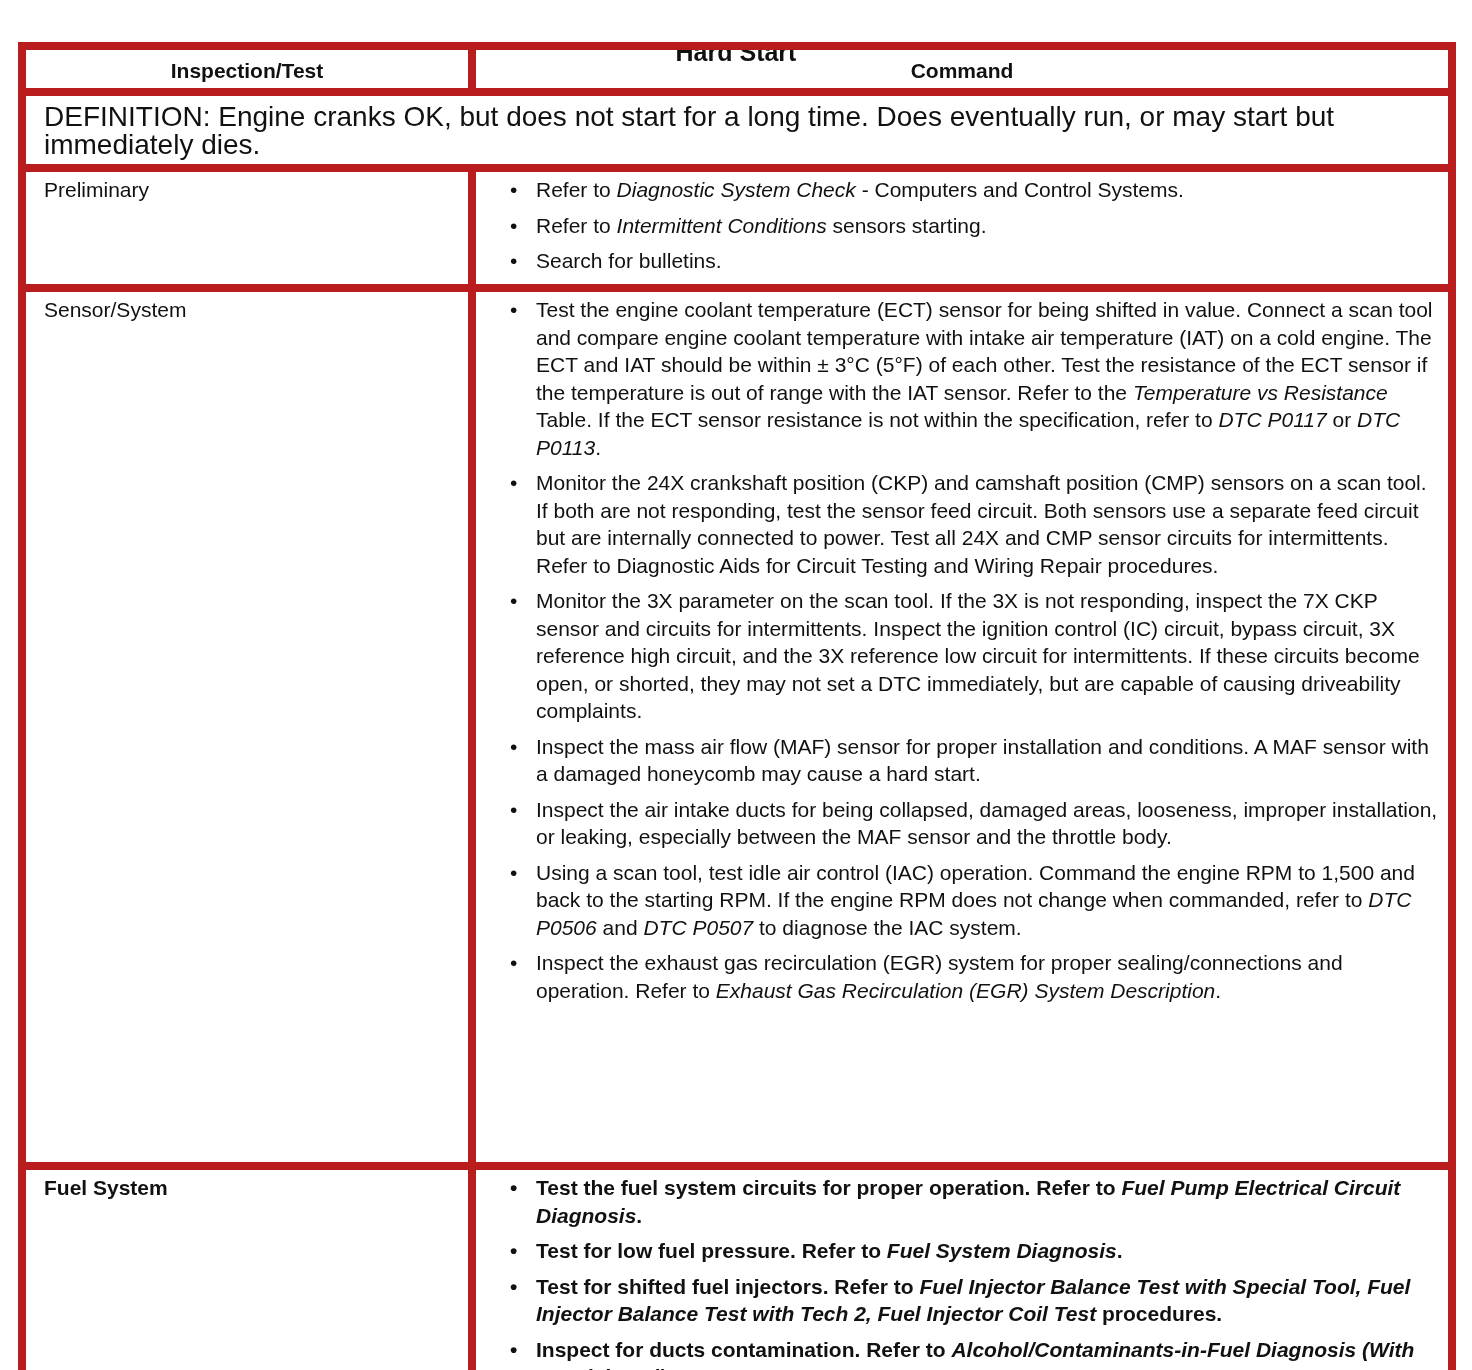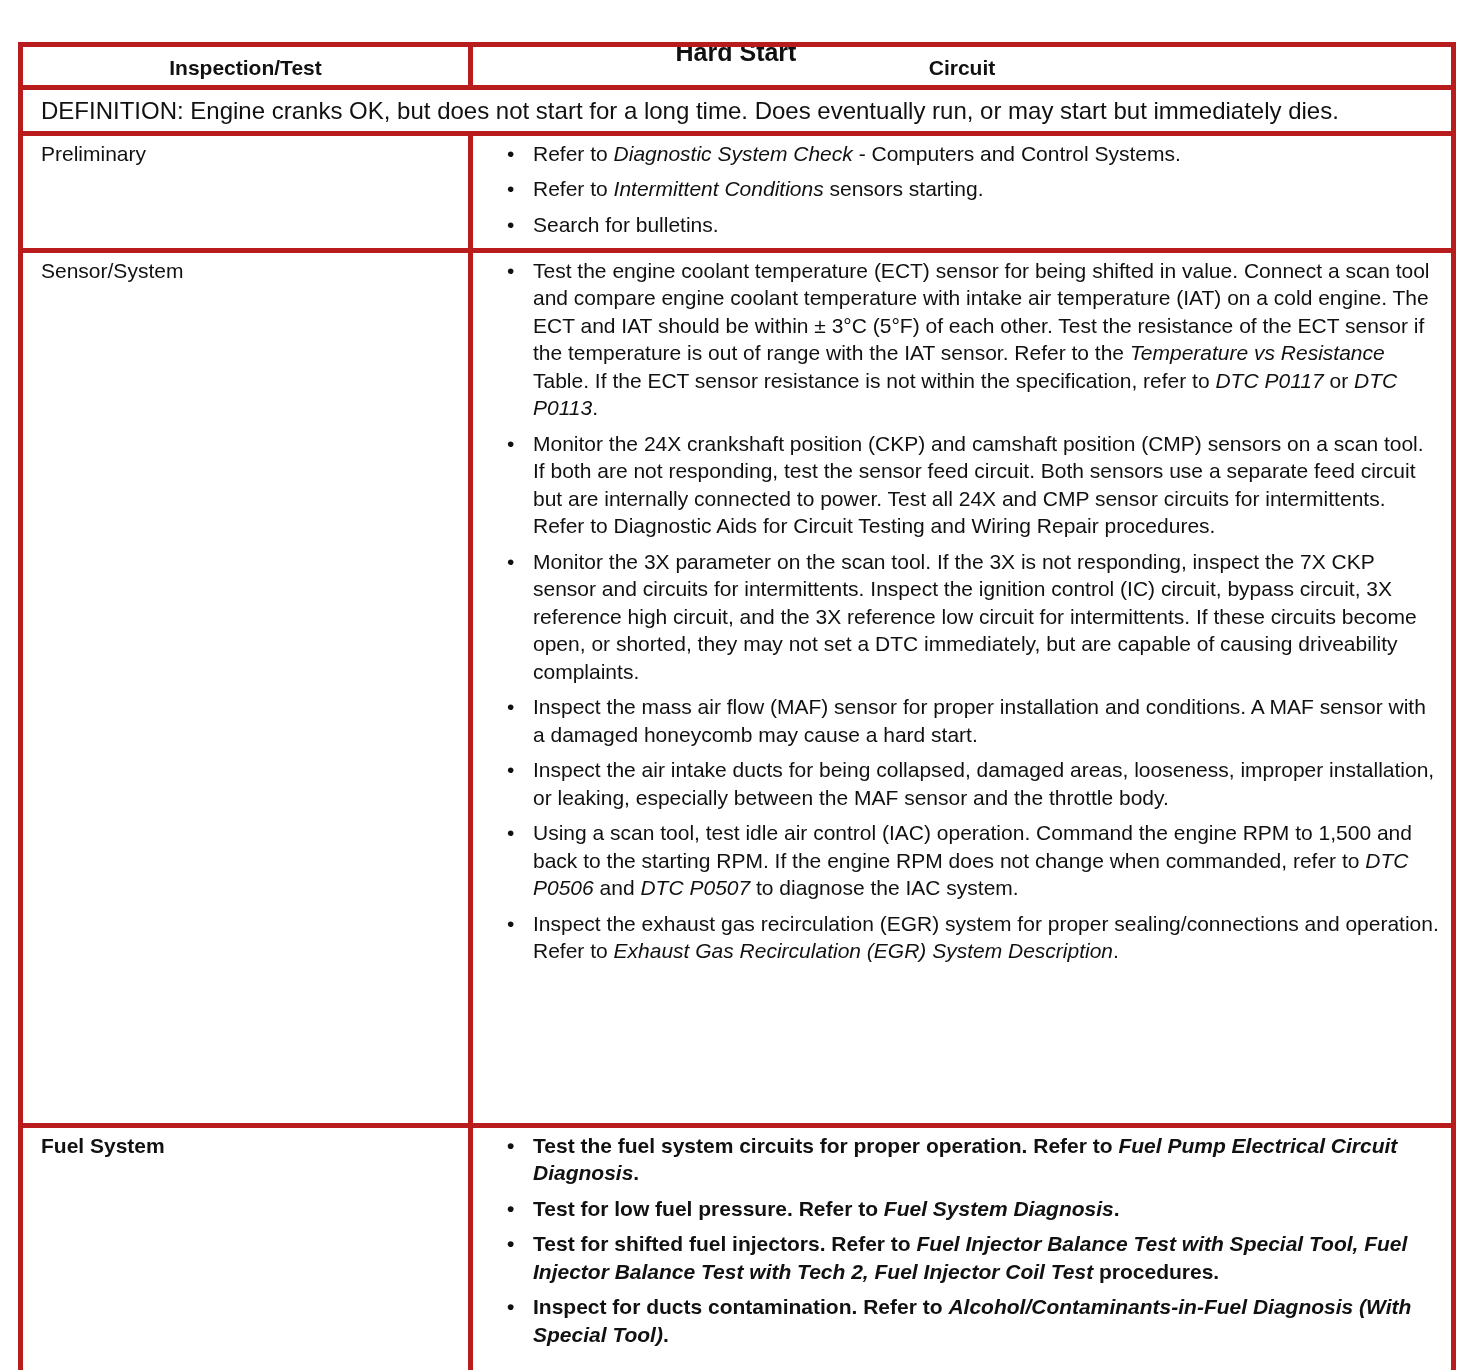--- a/index.html
+++ b/index.html
@@ -2,24 +2,24 @@
 <html><head>
 <meta charset="utf-8">
 <style>
   html, body { margin: 0; padding: 0; background: #ffffff; }
   body { width: 1472px; height: 1370px; position: relative; overflow: hidden;
          font-family: "Liberation Sans", sans-serif; color: #111; }
   .title { position: absolute; top: 6px; left: 0; width: 1472px; text-align: center;
            font-size: 25px; font-weight: bold; margin-top: 32px; }
   table { position: absolute; top: 42px; left: 18px; width: 1438px; border-collapse: collapse;
           table-layout: fixed; }
-  td, th { border: 5px solid #b91c1c; vertical-align: top; font-size: 21px; line-height: 27.5px; }
+  td, th { border: 8px solid #b91c1c; vertical-align: top; font-size: 21px; line-height: 27.5px; }
   th { font-weight: bold; text-align: center; height: 34px; padding: 4px 0 0 0; vertical-align: middle; }
   .col1 { width: 450px; }
-  .def { padding: 7px 0 6px 18px; font-size: 24px; }
+  .def { padding: 7px 0 6px 18px; font-size: 28px; }
   .label { padding: 4px 0 0 18px; margin-left: 40px; }
   .actions { padding: 4px 10px 0 34px; }
   ul { list-style: none; margin: 0; padding: 0; }
   li { position: relative; padding-left: 26px; margin-bottom: 8px; }
   li .bullet { position: absolute; left: 0; top: 0; }
   .it { font-style: italic; }
   .r-pre td { height: 108px; }
   .r-sensor td { height: 866px; }
   .r-fuel td { height: 252px; font-weight: bold; }
 </style>
@@ -29,21 +29,21 @@
 <div class="title">Hard Start</div>
 
 <table>
   <colgroup>
       <col class="col1">
       <col>
     </colgroup>
   <thead>
     <tr>
       <th>Inspection/Test</th>
-      <th>Circuit</th>
+      <th>Command</th>
     </tr>
   </thead>
   <tbody>
     <tr>
       <td colspan="2" class="def">DEFINITION: Engine cranks OK, but does not start for a long time. Does eventually run, or may start but immediately dies.</td>
     </tr>
     <tr class="r-pre">
       <td class="label">Preliminary</td>
       <td class="actions">
           <ul>

